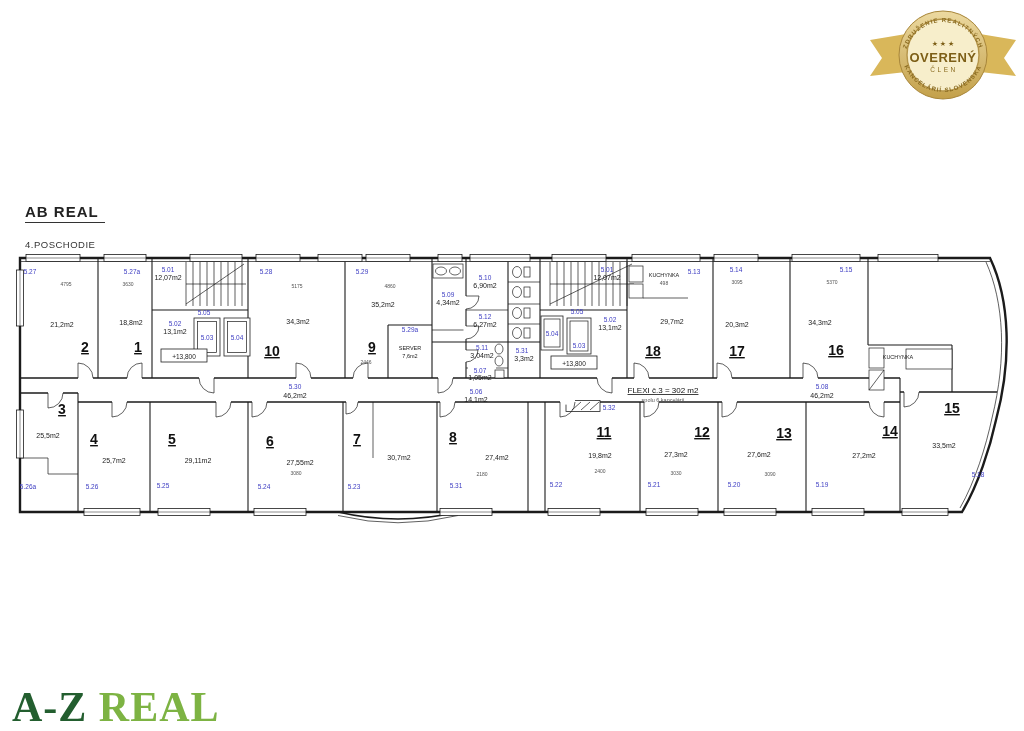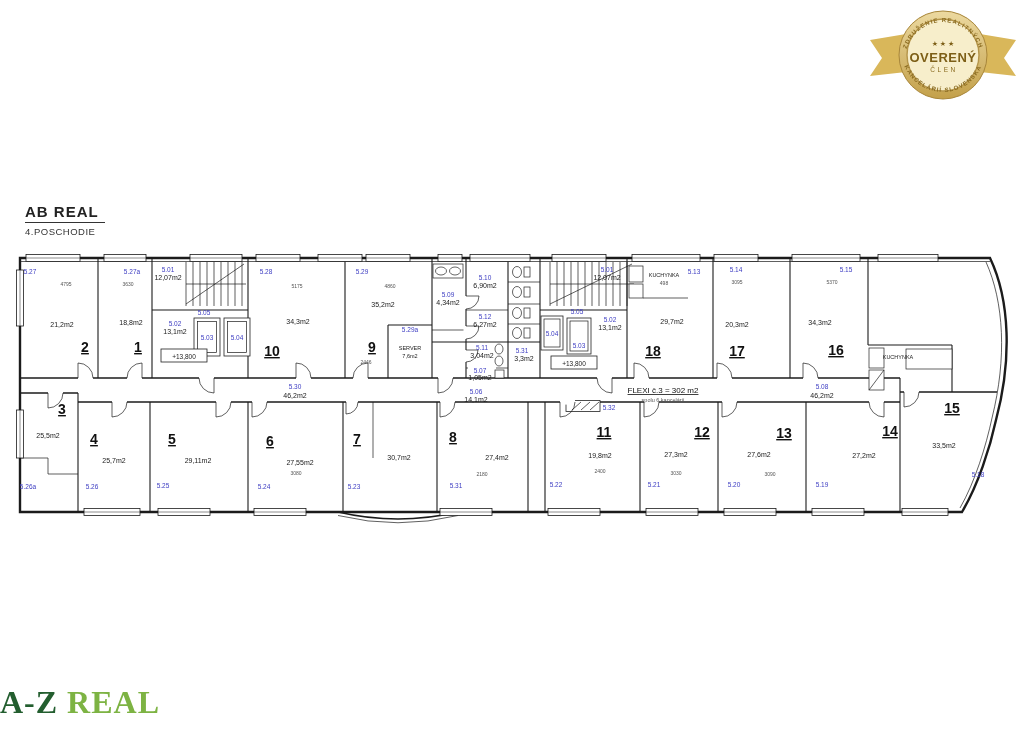--- a/index.html
+++ b/index.html
@@ -2,24 +2,24 @@
 <html><head>
 <meta charset="utf-8">
 <style>
   html,body{margin:0;padding:0;background:#ffffff;}
   .page{position:relative;width:1024px;height:731px;background:#fff;overflow:hidden;
         font-family:"Liberation Sans",sans-serif;}
   
   .titleblock{position:absolute;left:25px;top:203px;}
   .titleblock .t1{font-size:15px;font-weight:bold;letter-spacing:1px;color:#222;
                   border-bottom:1.5px solid #333;padding:0 6px 2px 0;display:inline-block;}
-  .titleblock .t2{font-size:9.5px;color:#333;margin-top:3px;letter-spacing:0.5px;}
+  .titleblock .t2{font-size:9.5px;color:#333;margin-top:16px;letter-spacing:0.5px;}
   
-  .logo{position:absolute;left:0;top:686px;font-family:"Liberation Serif",serif;
-        font-weight:bold;font-size:32px;letter-spacing:1px;line-height:1;}
+  .logo{position:absolute;left:12px;top:686px;font-family:"Liberation Serif",serif;
+        font-weight:bold;font-size:42px;letter-spacing:1px;line-height:1;}
   .logo .p1{color:#235e2f;}
   .logo .p2{color:#7db343;}
   .badge{position:absolute;right:8px;top:6px;}
   .plan{position:absolute;left:0;top:0;}
   
   svg text{font-family:"Liberation Sans",sans-serif;text-anchor:middle;}
   .code{font-size:6.5px;fill:#3c3cc2;}
   .area{font-size:7px;fill:#1a1a1a;}
   .num{font-size:14px;font-weight:bold;fill:#111;text-decoration:underline;}
   .dim{font-size:5px;fill:#555;}

